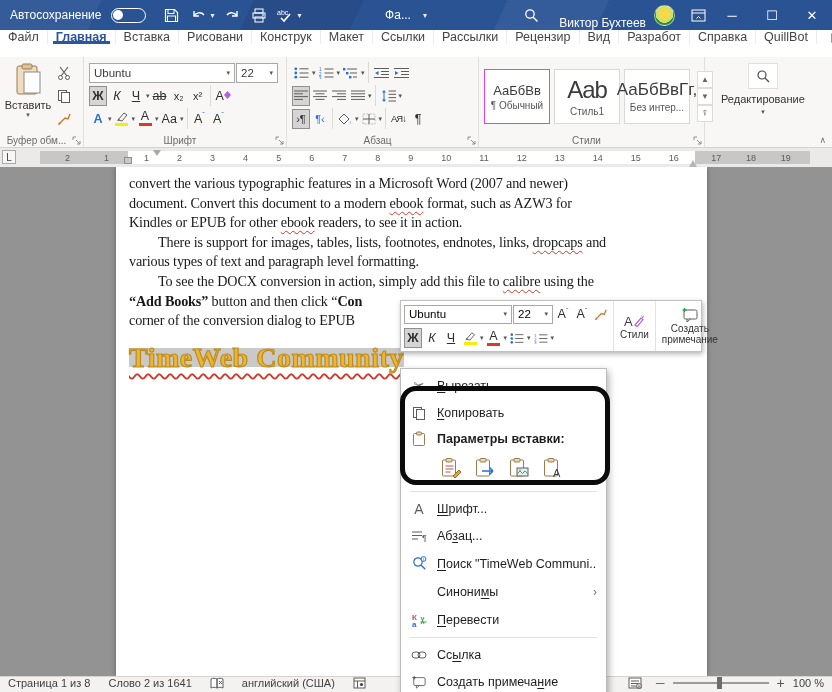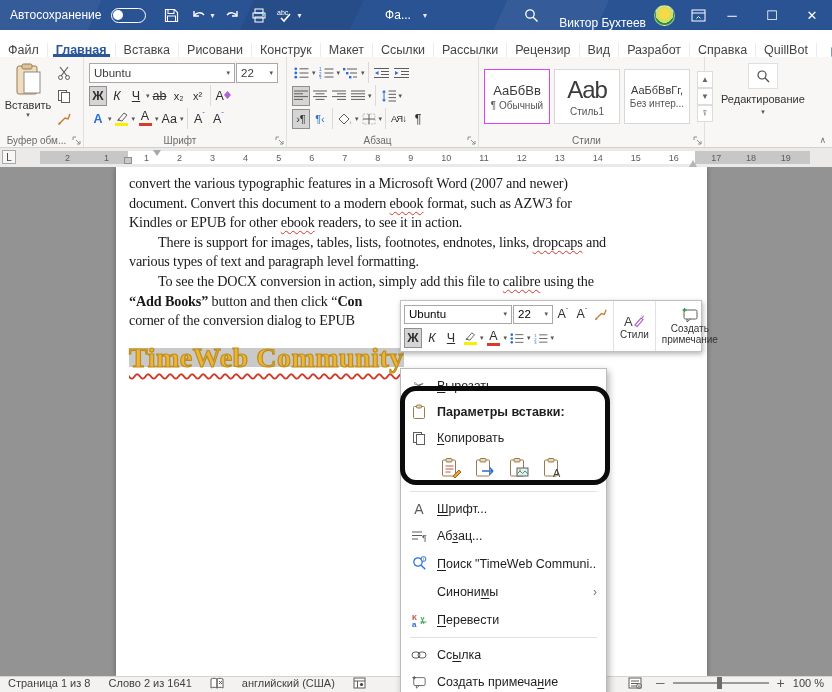--- a/index.html
+++ b/index.html
@@ -16,21 +16,21 @@
 .tb-txt{margin-right:4px}
 .toggle{width:35px;height:15px;border:1px solid #fff;border-radius:9px;display:inline-flex;align-items:center;padding:1px;margin:0 12px 0 6px;cursor:pointer}
 .knob{width:10px;height:10px;border-radius:50%;background:#fff}
 .tb-ic{width:27px;height:30px;display:flex;align-items:center;justify-content:center}
 .tb-chev{font-size:8px;margin:0 4px 0 -2px;opacity:.9}
 .username{margin:16px 8px 0 14px;font-size:12px}
 .avatar{width:21px;height:21px;border-radius:50%;background:radial-gradient(circle at 50% 42%,#f7d847 0 38%,#cfe06a 39% 60%,#2e8b3a 61%);border:1px solid rgba(255,255,255,.5);margin-right:10px}
 .winbtn{width:40px;height:30px;display:flex;align-items:center;justify-content:center;font-size:13px}
 
 
-.tabsrow{height:27px;background:#fff;display:flex;align-items:flex-end;font-size:12.5px;color:#444}
+.tabsrow{height:27px;background:#fff;display:flex;align-items:flex-start;font-size:12.5px;color:#444}
 .tab{padding:0 8px;display:flex;align-items:center;position:relative;white-space:nowrap;border-right:1px solid #ececec;cursor:pointer}
 .tab.active{color:#2b579a;font-weight:bold}
 .tab.active::after{content:"";position:absolute;left:5px;right:5px;bottom:0;height:3px;background:#2b579a}
 .share{margin-left:auto;color:#2b579a;font-weight:bold;display:flex;align-items:center;gap:5px;padding:0 14px;cursor:pointer}
 
 
 .ribbon{height:91px;background:#f8f7f6;display:flex;border-bottom:1px solid #d4d2d0;position:relative;color:#3b3b3b}
 .rgroup{position:relative;padding:4px 5px 15px;border-right:1px solid #e2e0dd;display:flex}
 .glabel{position:absolute;bottom:1px;left:0;right:10px;text-align:center;font-size:10px;color:#6a6a6a;white-space:nowrap}
 .launcher{position:absolute;right:2px;bottom:2px;opacity:.75}
@@ -428,21 +428,21 @@
       <div class="scards">
         <div class="scard sel">
           <span style="font-size:13px">АаБбВв</span>
           <span class="sname">¶ Обычный</span>
         </div>
         <div class="scard">
           <span style="font-size:24px;letter-spacing:-1px">Aab</span>
           <span class="sname">Стиль1</span>
         </div>
         <div class="scard">
-          <span style="font-size:11px">АаБбВвГг,</span>
+          <span style="font-size:17px">АаБбВвГг,</span>
           <span class="sname">Без интер...</span>
         </div>
         <div class="sscroll">
           <span>▲</span>
           <span>▼</span>
           <span>⍒</span>
         </div>
       </div>
       <span class="glabel">Стили</span>
       <span class="launcher">
@@ -601,37 +601,37 @@
         </span>
       <span>Создать примечание</span>
     </div>
   </div>
 
   <div class="cmenu">
     <div class="mi">
       <span class="mic">✂</span>
       <span class="mlabel"><span></span><span class="accel">В</span><span>ырезать</span></span>
     </div>
+    <div class="mi">
+      <span class="mic">
+          <svg width="14" height="14" viewBox="0 0 14 14">
+            <rect x="1.5" y="1.5" width="8" height="10" fill="#fff" stroke="#5f5d5b"></rect>
+            <rect x="4.5" y="3.5" width="8" height="10" fill="#fff" stroke="#5f5d5b"></rect>
+          </svg>
+        </span>
+      <span class="mlabel"><span></span><span class="accel">К</span><span>опировать</span></span>
+    </div>
     <div class="mi bold-mi" style="height:25px">
       <span class="mic">
           <svg width="14" height="15" viewBox="0 0 14 15">
             <rect x="1.5" y="2.5" width="11" height="12" rx="1" fill="#fff" stroke="#9a7b4f"></rect>
             <rect x="4.5" y="1" width="5" height="3" rx="1" fill="#e8d8b8" stroke="#9a7b4f"></rect>
           </svg>
         </span>
       <span class="mlabel">Параметры вставки:</span>
-    </div>
-    <div class="mi">
-      <span class="mic">
-          <svg width="14" height="14" viewBox="0 0 14 14">
-            <rect x="1.5" y="1.5" width="8" height="10" fill="#fff" stroke="#5f5d5b"></rect>
-            <rect x="4.5" y="3.5" width="8" height="10" fill="#fff" stroke="#5f5d5b"></rect>
-          </svg>
-        </span>
-      <span class="mlabel"><span></span><span class="accel">К</span><span>опировать</span></span>
     </div>
     <div class="paste-row">
       <span class="pbtn">
           <svg width="22" height="22" viewBox="0 0 22 22">
             <rect x="2.5" y="3" width="13" height="16" rx="1" fill="#fff" stroke="#9a7b4f"></rect>
             <rect x="6" y="1.5" width="6" height="3.5" rx="1" fill="#e8d8b8" stroke="#9a7b4f"></rect>
             <path d="M5.5 9h8M5.5 12h8M5.5 15h5" stroke="#c0504d"></path>
             <path d="M13 19l6-6 2 2-6 6z" fill="#e8a33d" stroke="#9a6a20"></path>
           </svg>
         </span>

